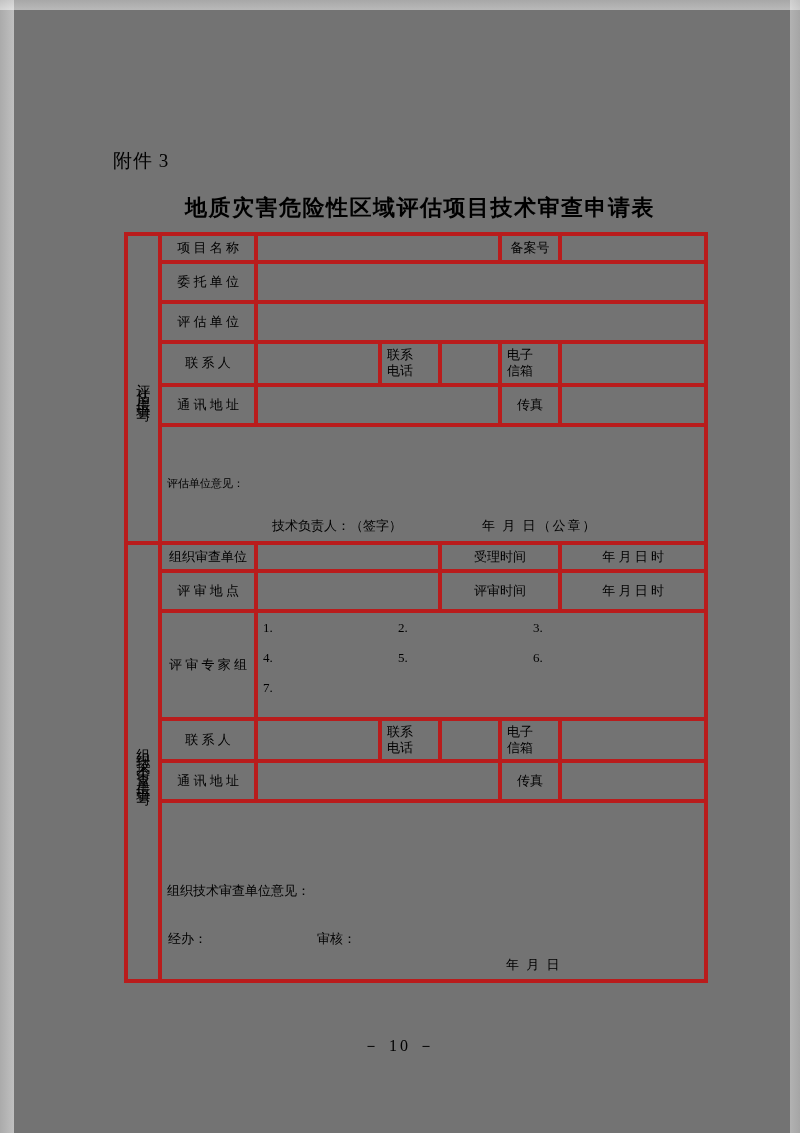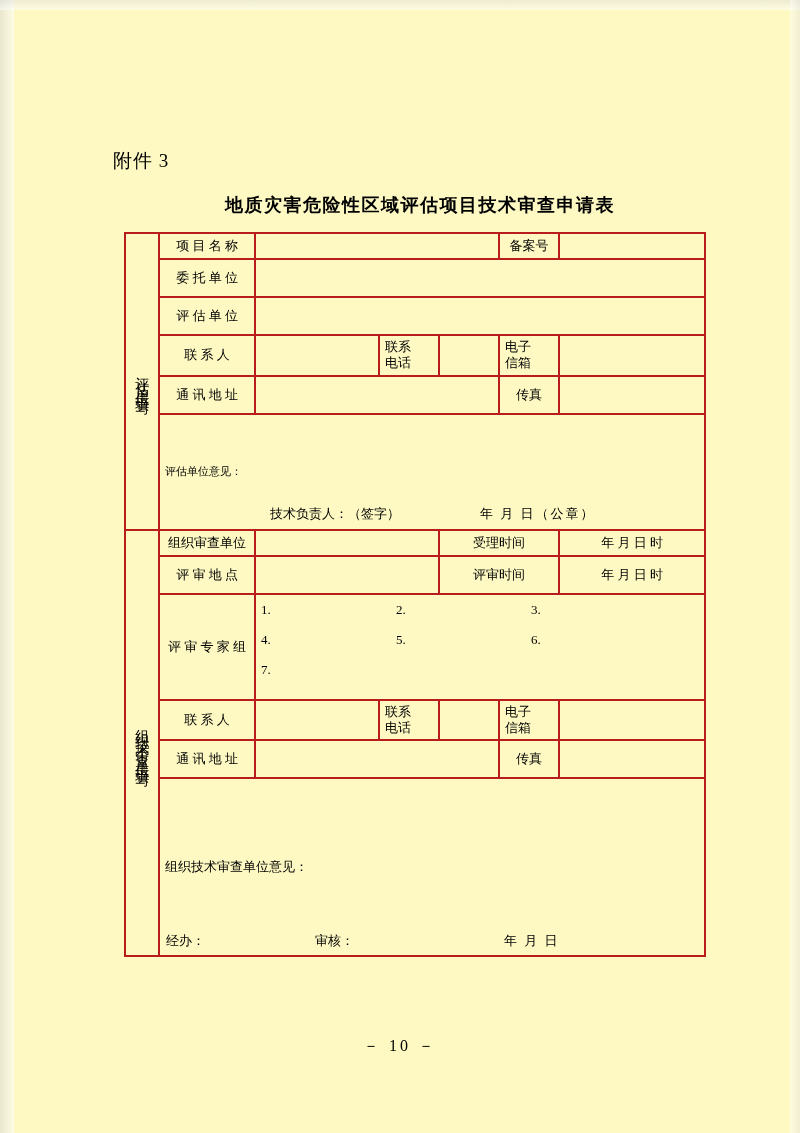--- a/index.html
+++ b/index.html
@@ -11,21 +11,21 @@
     width: 800px;
     height: 1133px;
     position: relative;
     font-family: "Liberation Serif", "DejaVu Serif", serif;
     color: #000;
     overflow: hidden;
   }
   .page {
     position: absolute;
     inset: 0;
-    background: #fef9c3;
+    background: #737373;
   }
   
   .scan-edge-left {
     position: absolute;
     left: 0; top: 0; bottom: 0;
     width: 14px;
     background: linear-gradient(to right, #d8d8d8, #ffffff);
     opacity: .55;
   }
   .scan-edge-top {
@@ -51,36 +51,36 @@
     font-family: "Liberation Serif", "DejaVu Serif", serif;
     letter-spacing: 1px;
   }
 
   .doc-title {
     position: absolute;
     left: 120px;
     top: 193px;
     width: 600px;
     text-align: center;
-    font-size: 18px;
+    font-size: 22px;
     font-weight: bold;
     letter-spacing: 1.5px;
     font-family: "Liberation Serif", "DejaVu Serif", serif;
   }
 
   table.form {
     position: absolute;
     left: 124px;
     top: 232px;
     width: 580px;
     border-collapse: collapse;
     table-layout: fixed;
   }
   table.form td {
-    border: 2px solid #b91c1c;
+    border: 4px solid #b91c1c;
     font-size: 13px;
     padding: 3px 5px;
     vertical-align: middle;
     font-family: "Liberation Serif", "DejaVu Serif", serif;
   }
   .vert {
     writing-mode: vertical-rl;
     text-orientation: upright;
     letter-spacing: 5px;
     text-align: center;
@@ -148,21 +148,21 @@
   }
   .footer-row {
     position: absolute;
     left: 0; right: 4px;
     bottom: 5px;
     font-size: 13px;
     display: flex;
   }
   .footer-row .f1 { margin-left: 6px; }
   .footer-row .f2 { margin-left: 110px; }
-  .footer-row .f3 { margin-left: 150px; letter-spacing: 2px; }
+  .footer-row .f3 { margin-left: 150px; letter-spacing: 2px; margin-top: 26px; }
 
   .note {
     position: absolute;
     left: 144px;
     top: 995px;
     font-size: 12.5px;
     font-family: "Liberation Serif", "DejaVu Serif", serif;
     letter-spacing: 0.2px;
   }
   .page-number {

